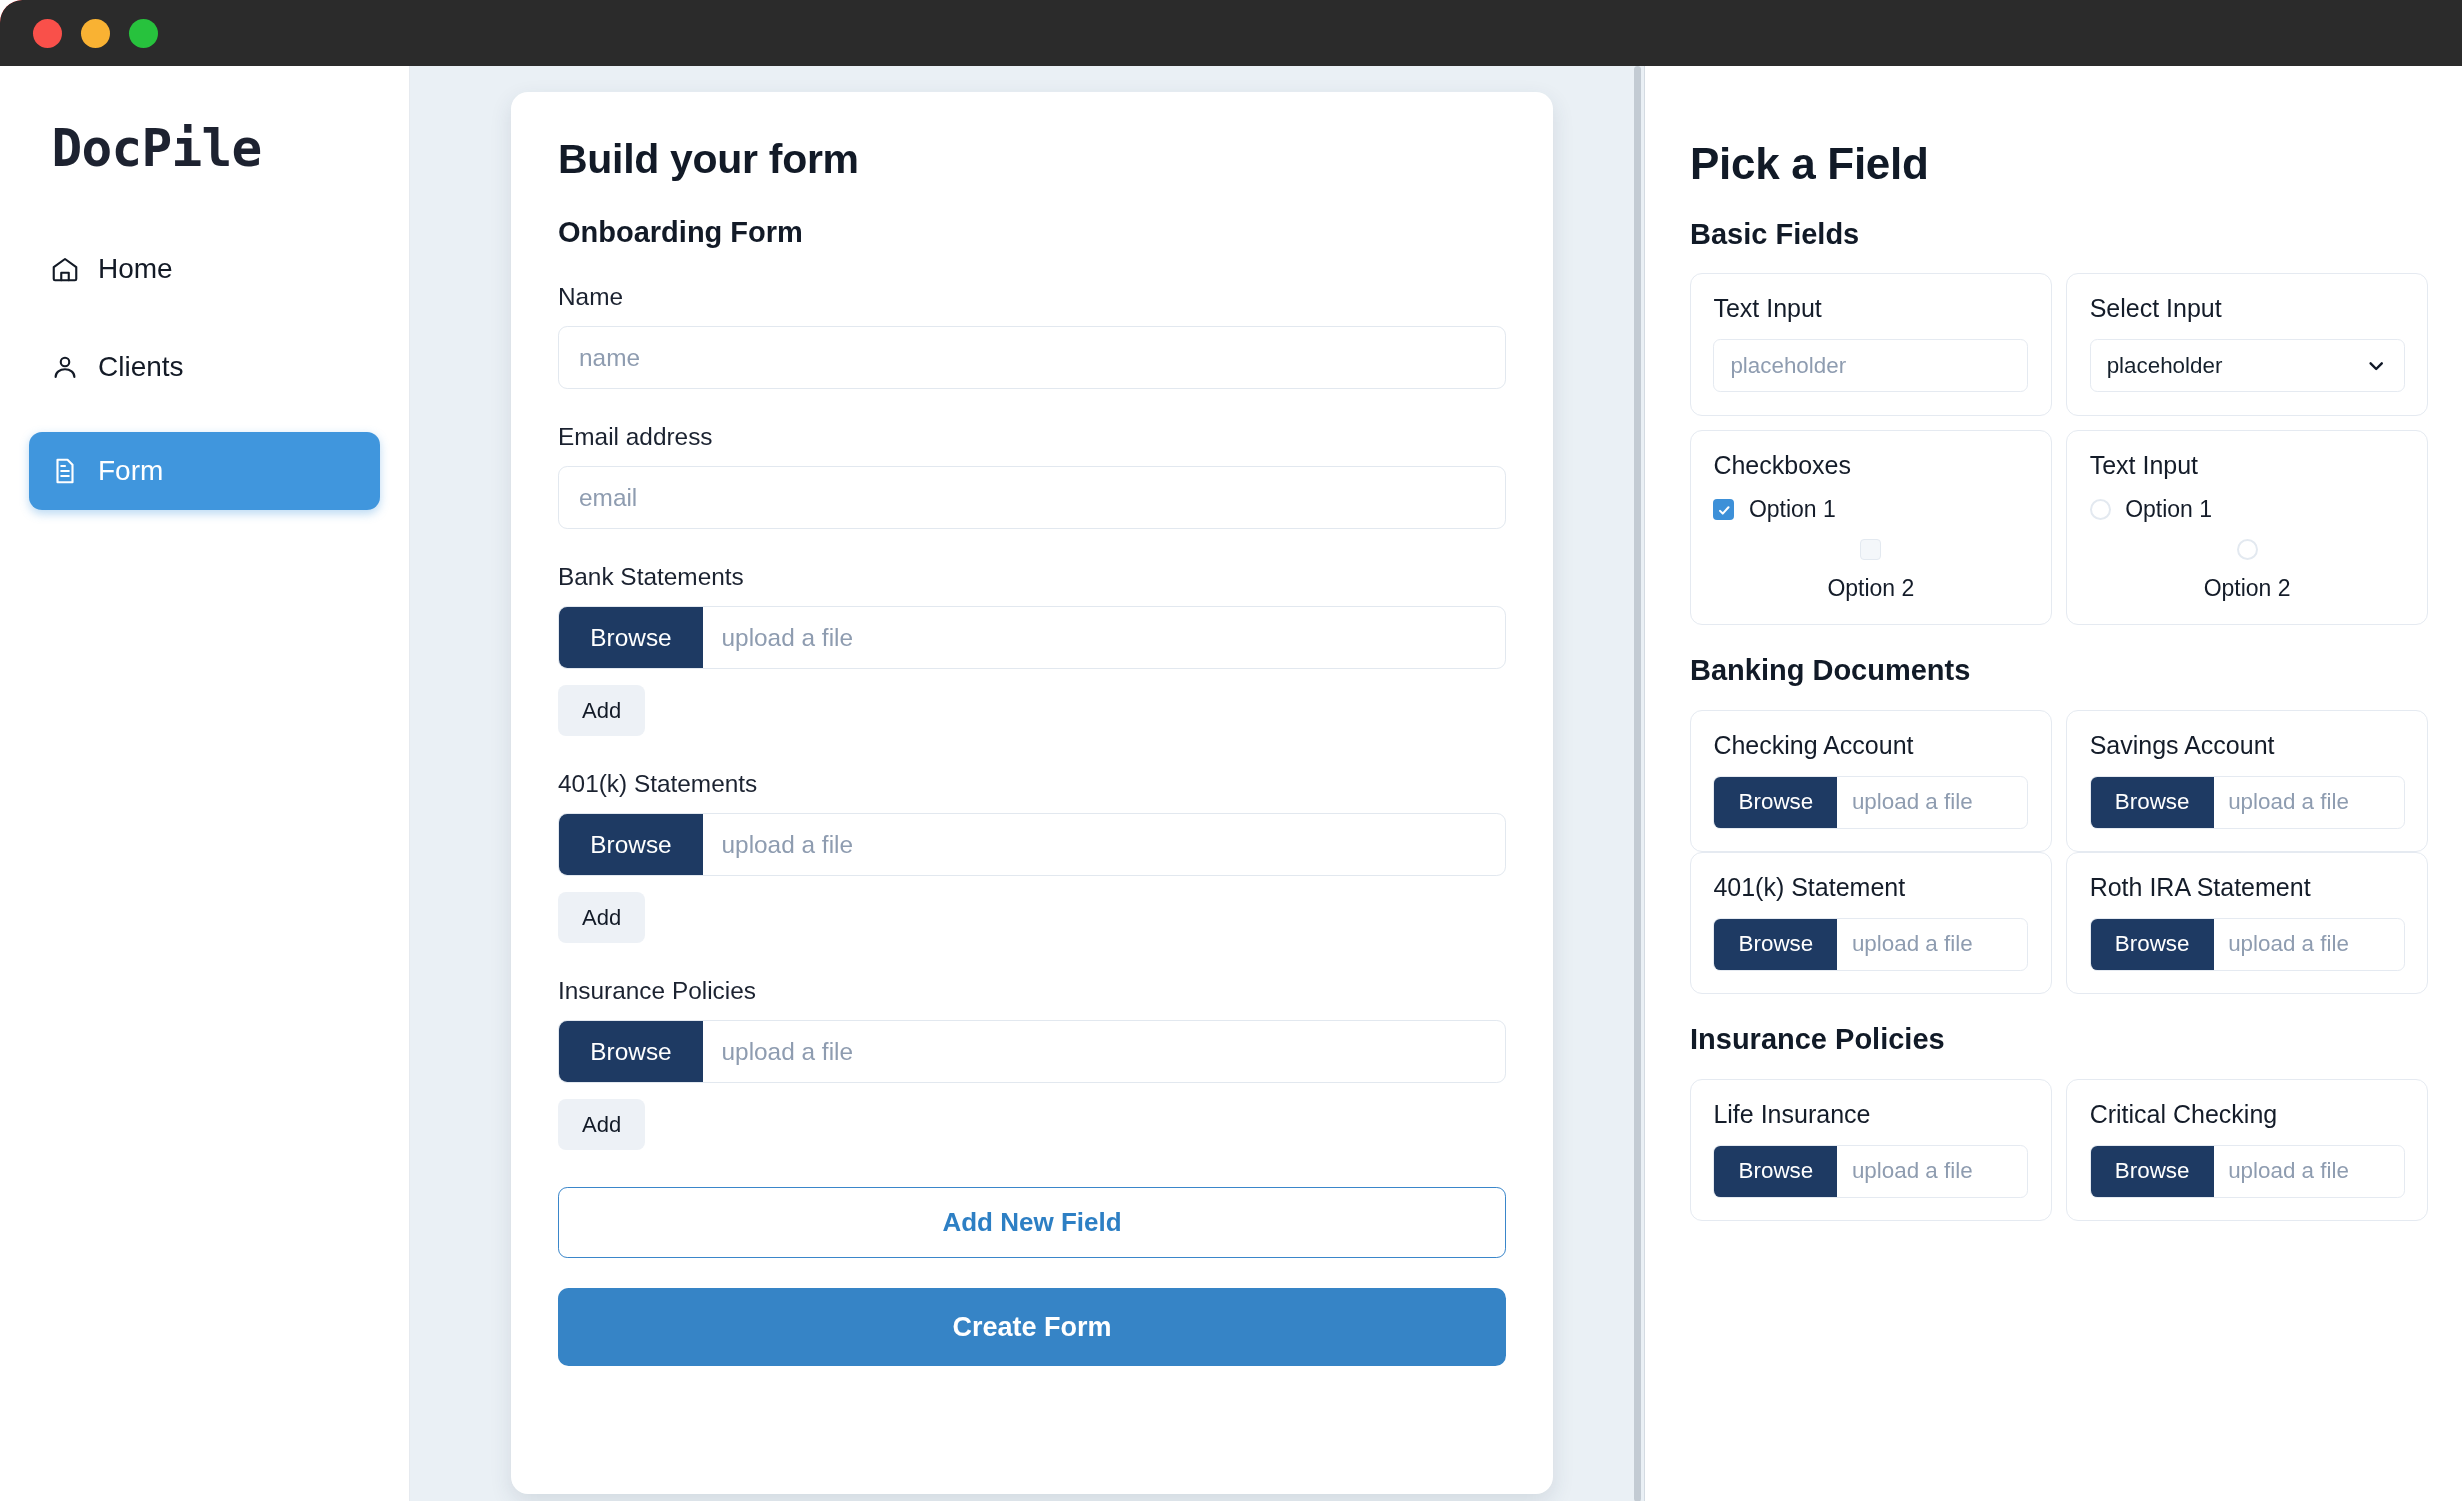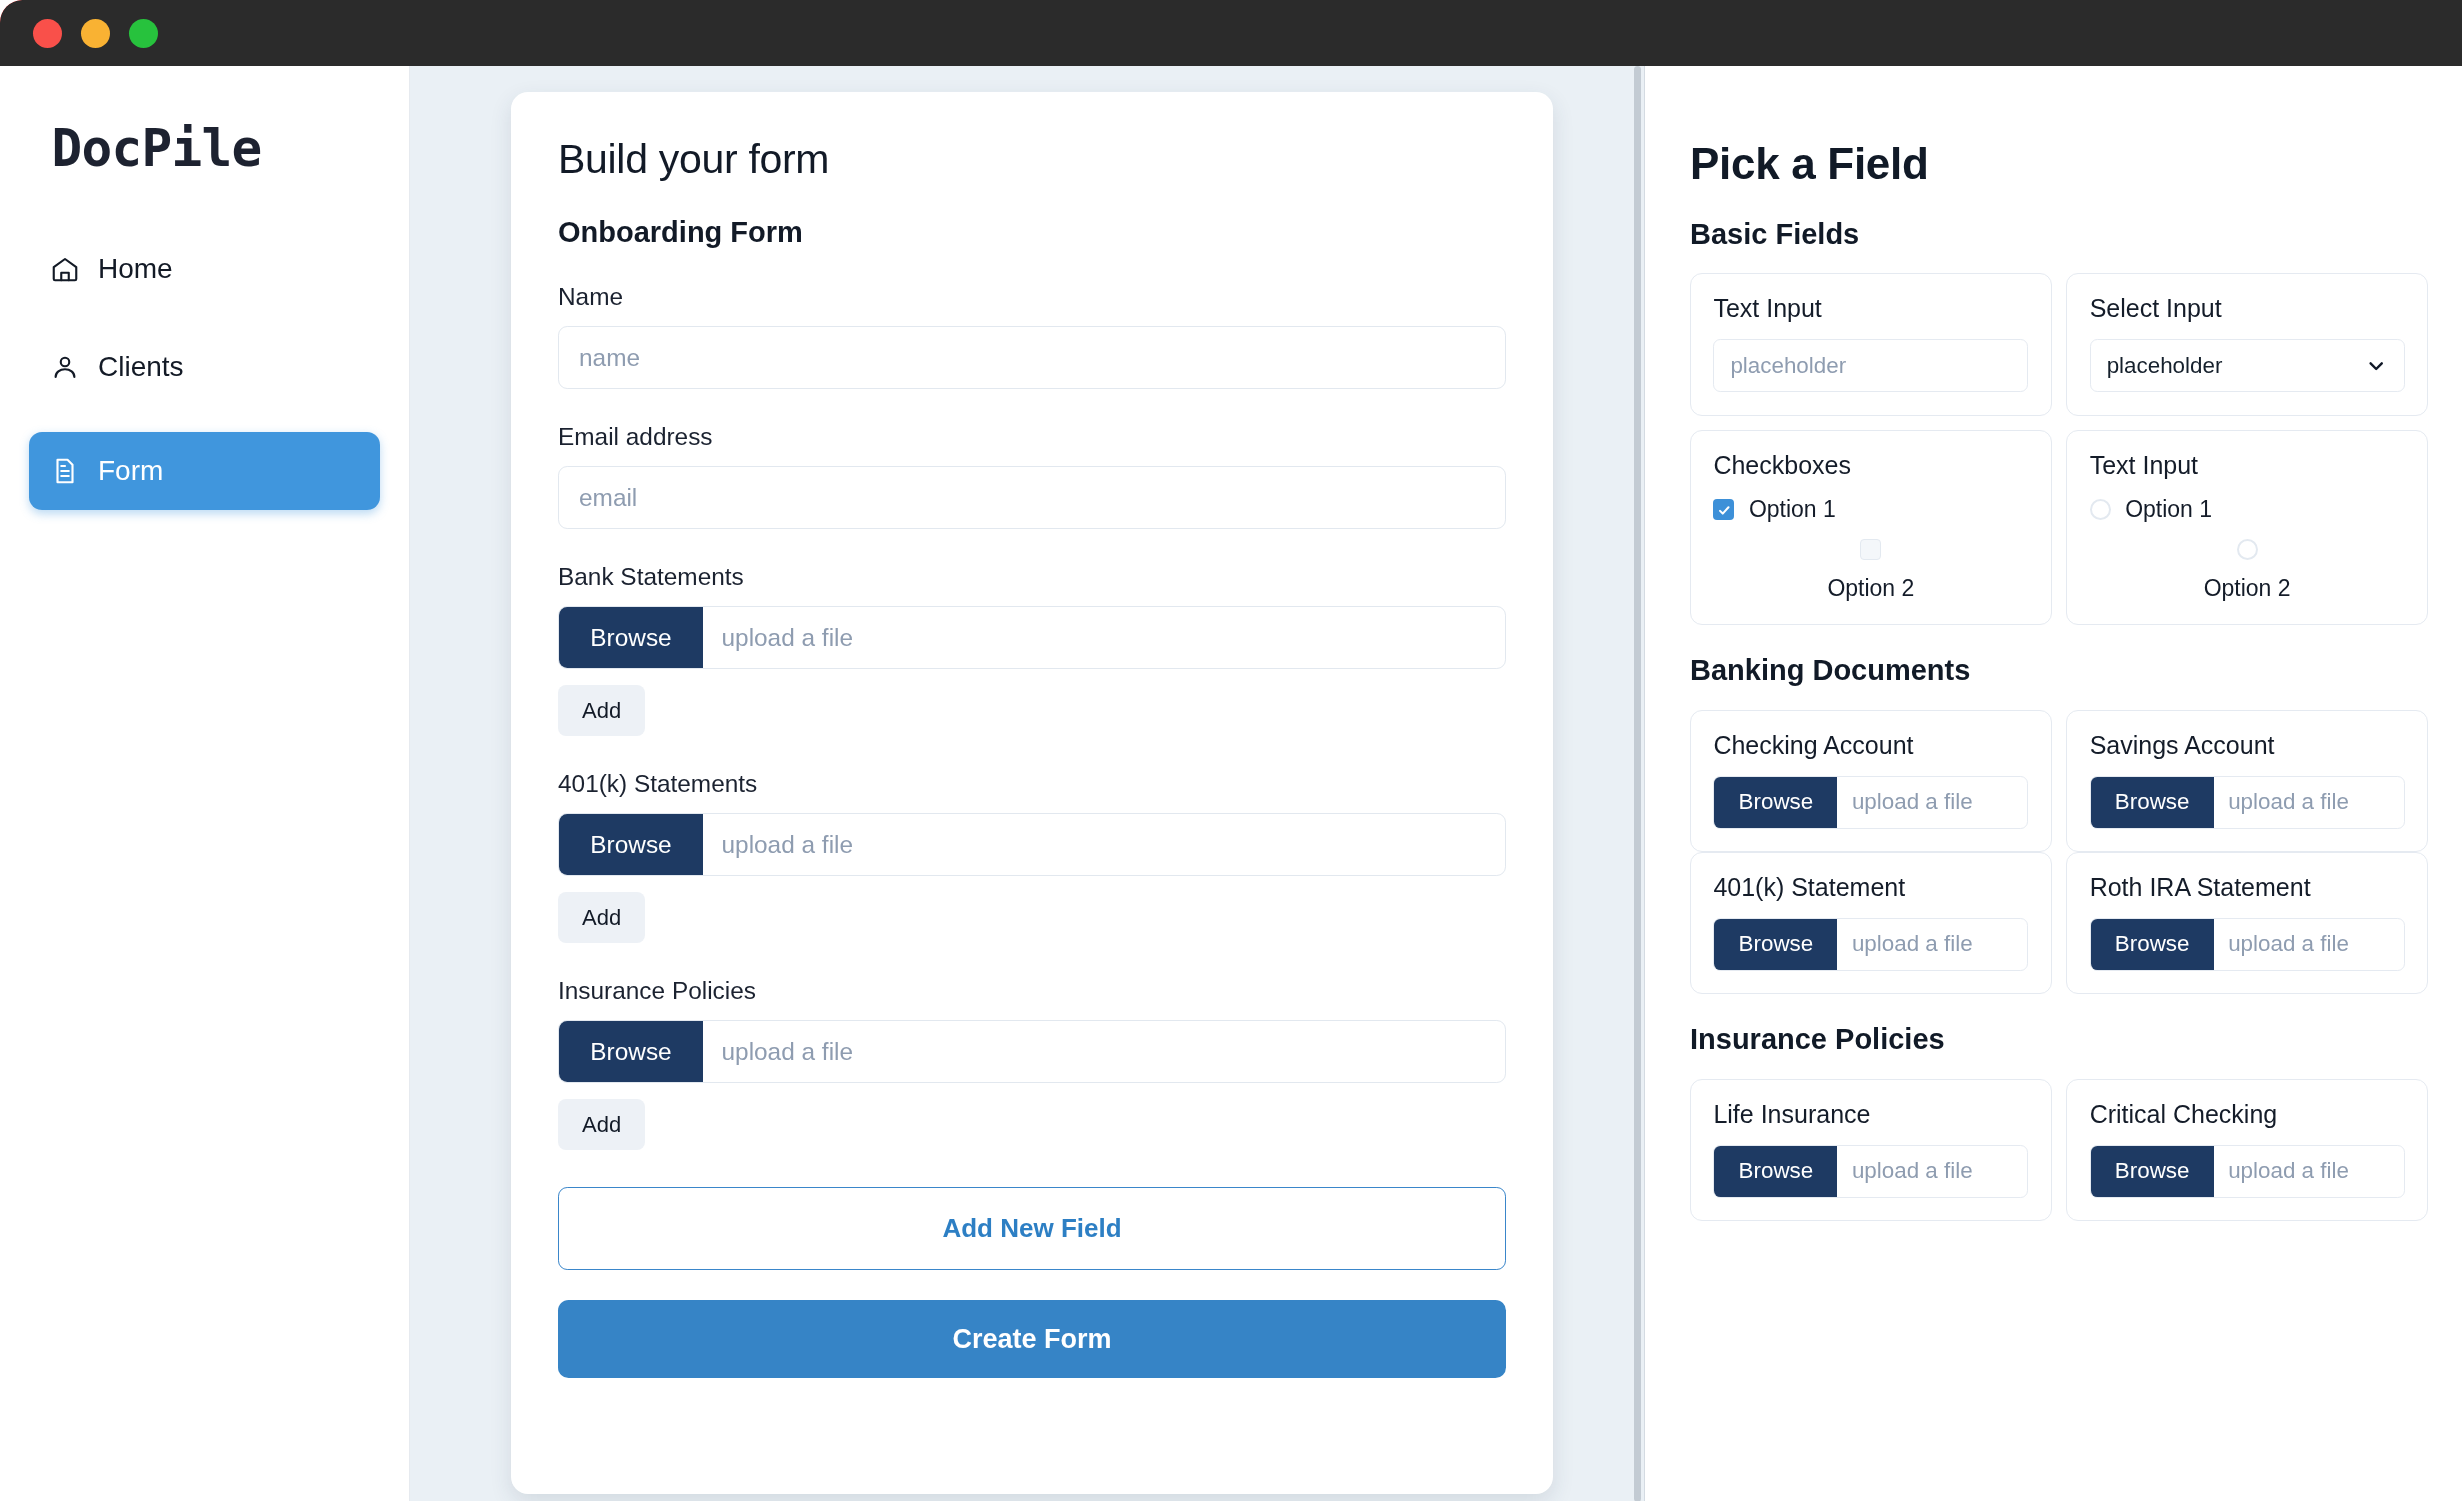--- a/index.html
+++ b/index.html
@@ -95,21 +95,21 @@
   .form-card {
     position: absolute;
     left: 101px; top: 26px;
     width: 1042px; height: 1402px;
     background: #ffffff;
     border-radius: 17px;
     box-shadow: 0 8px 22.4px rgba(38,56,82,.12);
     padding: 44px 47px 0 47px;
   }
   .card-title {
-    font-size: 41px; font-weight: 400; color: #121a27;
+    font-size: 41px; font-weight: 700; color: #121a27;
     letter-spacing: -0.3px;
   }
   .form-name {
     font-size: 29px; font-weight: 700; color: #121a27;
     margin-top: 33px;
   }
   .field { margin-top: 34px; }
   .field-label {
     font-size: 24.4px; color: #1b2230; margin-bottom: 15px;
   }
@@ -149,21 +149,21 @@
     background: #edf1f6;
     border: none;
     border-radius: 8px;
     padding: 12.5px 24px;
     font-size: 22px;
     color: #121a27;
     font-family: "Liberation Sans", sans-serif;
     cursor: pointer;
   }
   .ghost-btn {
-    width: 100%; height: 83px;
+    width: 100%; height: 71px;
     margin-top: 37px;
     border: 1.6px solid #3a86ca;
     border-radius: 9.2px;
     background: #fff;
     color: #2d7fc4;
     font-size: 26px; font-weight: 700;
     font-family: "Liberation Sans", sans-serif;
     cursor: pointer;
   }
   .primary-btn {

